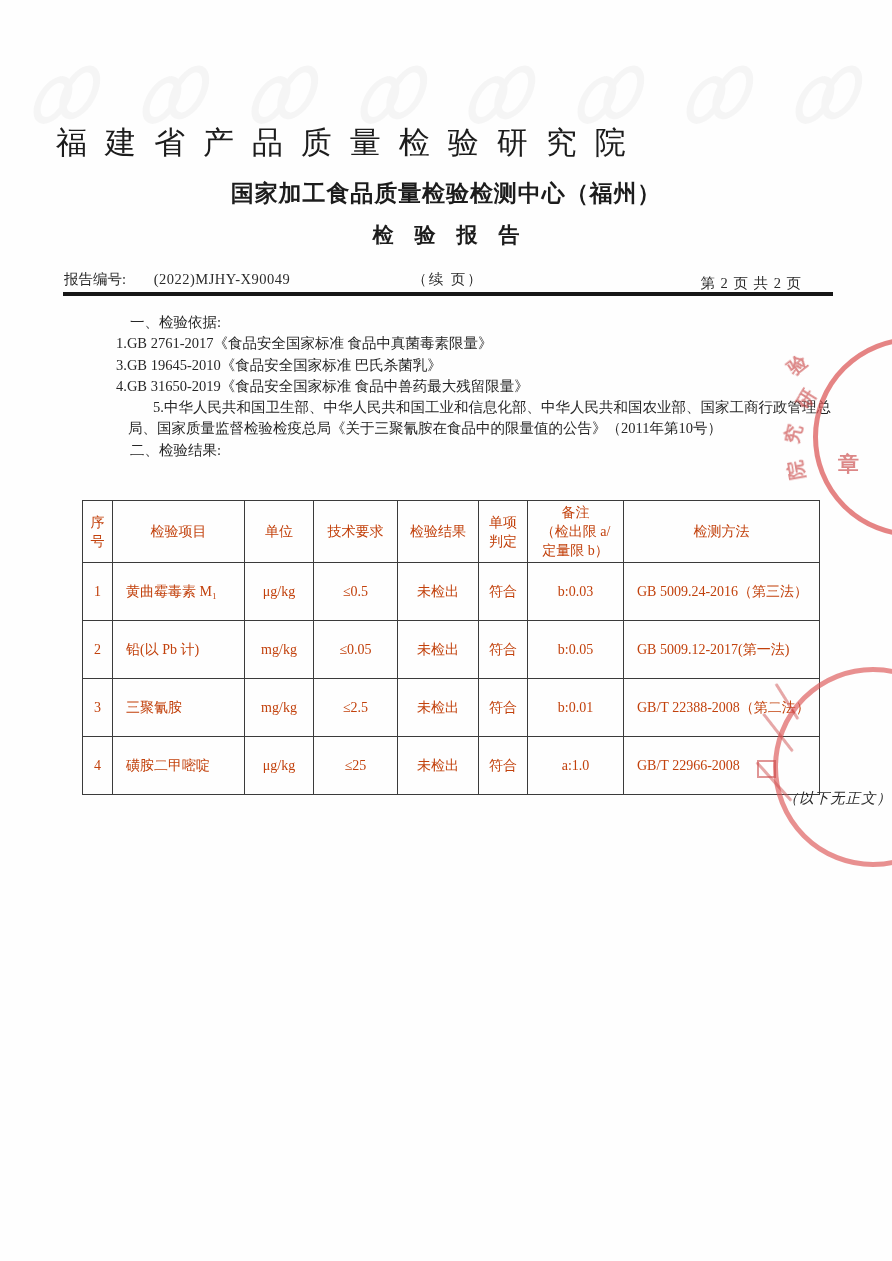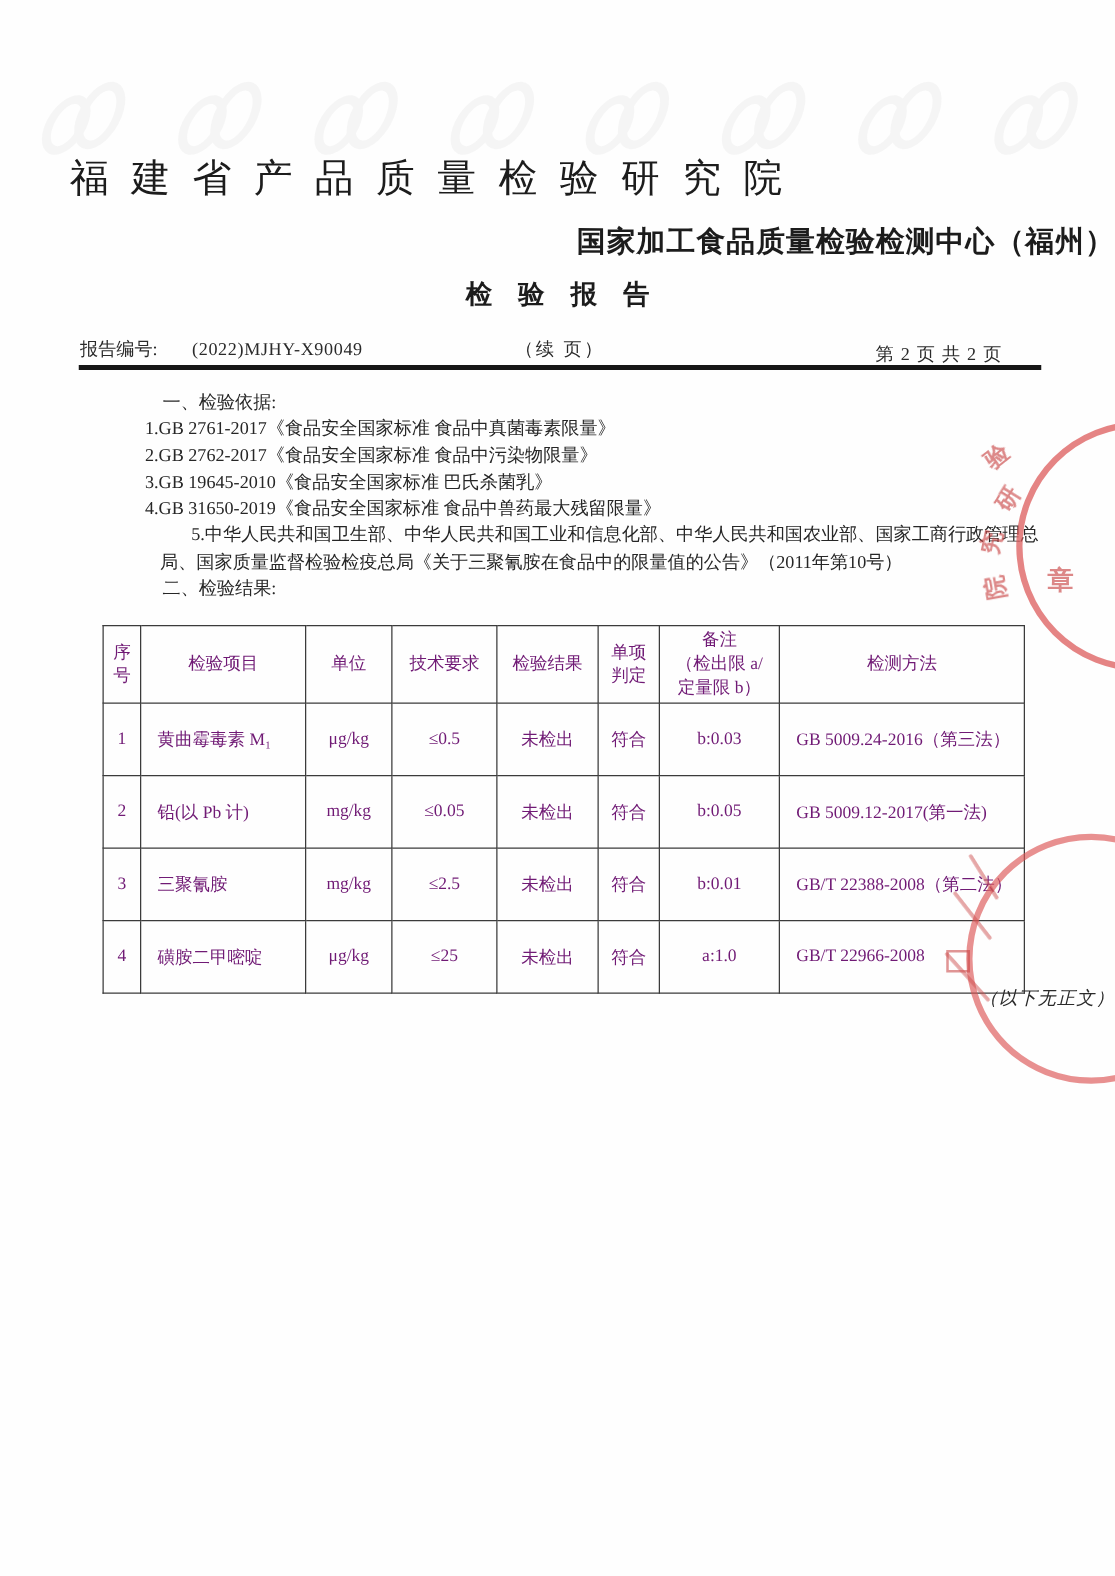--- a/index.html
+++ b/index.html
@@ -29,21 +29,21 @@
   .wm-glyph::before{width:20px;height:34px;left:2px;top:10px;transform:rotate(14deg);}
   .wm-glyph::after{width:22px;height:40px;left:26px;top:2px;transform:rotate(10deg);}
   
   .title-institute{
     position:absolute;left:0;top:122px;width:100%;
     text-align:left;font-size:31px;font-weight:normal;
     letter-spacing:.58em;text-indent:.58em;color:#1c1c1c;margin-left:38px;
   }
   .title-center{
     position:absolute;left:0;top:178px;width:100%;
-    text-align:right;font-size:23px;font-weight:bold;
+    text-align:center;font-size:23px;font-weight:bold;
     letter-spacing:.04em;color:#1c1c1c;
   }
   .title-report{
     position:absolute;left:0;top:221px;width:100%;
     text-align:center;font-size:21px;font-weight:bold;
     letter-spacing:1.0em;text-indent:1.0em;color:#1c1c1c;
   }
   
   .meta-line{
     position:absolute;left:64px;top:270px;width:768px;height:22px;
@@ -60,21 +60,21 @@
   
   .basis{position:absolute;left:0;top:312px;width:892px;font-size:14.5px;line-height:21.3px;color:#262626;}
   .basis-heading{margin-left:130px;}
   .basis-item{margin-left:116px;}
   .basis-item--hang{margin-left:128px;margin-right:52px;text-indent:25px;}
   .results-heading{margin-left:130px;font-size:14.5px;color:#262626;}
   
   .results-table{
     position:absolute;left:82px;top:500px;
     border-collapse:collapse;table-layout:fixed;
-    font-size:14px;color:#701a75;
+    font-size:14px;color:#c2410c;
   }
   .results-table th,.results-table td{
     border:1.6px solid #3b3b3b;
     text-align:center;vertical-align:middle;
     padding:2px 3px;font-weight:normal;
     overflow:hidden;
   }
   .results-table thead th{height:57px;white-space:pre-line;line-height:19px;}
   .results-table tbody td{height:53px;}
   .results-table .col-item,.results-table .col-method{text-align:left;padding-left:13px;}
@@ -135,21 +135,20 @@
       <span>报告编号:</span>
       <span class="meta-no">(2022)MJHY-X90049</span>
     </span>
     <span class="meta-right">第 2 页  共 2 页</span>
   </div>
   <div class="rule"></div>
 
   <div class="basis">
     <div class="basis-heading">一、检验依据:</div>
     <div class="basis-item">1.GB 2761-2017《食品安全国家标准 食品中真菌毒素限量》</div>
-    <div class="basis-item">2.GB 2762-2017《食品安全国家标准 食品中污染物限量》</div>
     <div class="basis-item">3.GB 19645-2010《食品安全国家标准 巴氏杀菌乳》</div>
     <div class="basis-item">4.GB 31650-2019《食品安全国家标准 食品中兽药最大残留限量》</div>
     <div class="basis-item basis-item--hang">5.中华人民共和国卫生部、中华人民共和国工业和信息化部、中华人民共和国农业部、国家工商行政管理总局、国家质量监督检验检疫总局《关于三聚氰胺在食品中的限量值的公告》（2011年第10号）</div>
     <div class="results-heading">二、检验结果:</div>
   </div>
 
   <table class="results-table">
     <colgroup>
         <col style="width: 30px;">
         <col style="width: 132px;">

